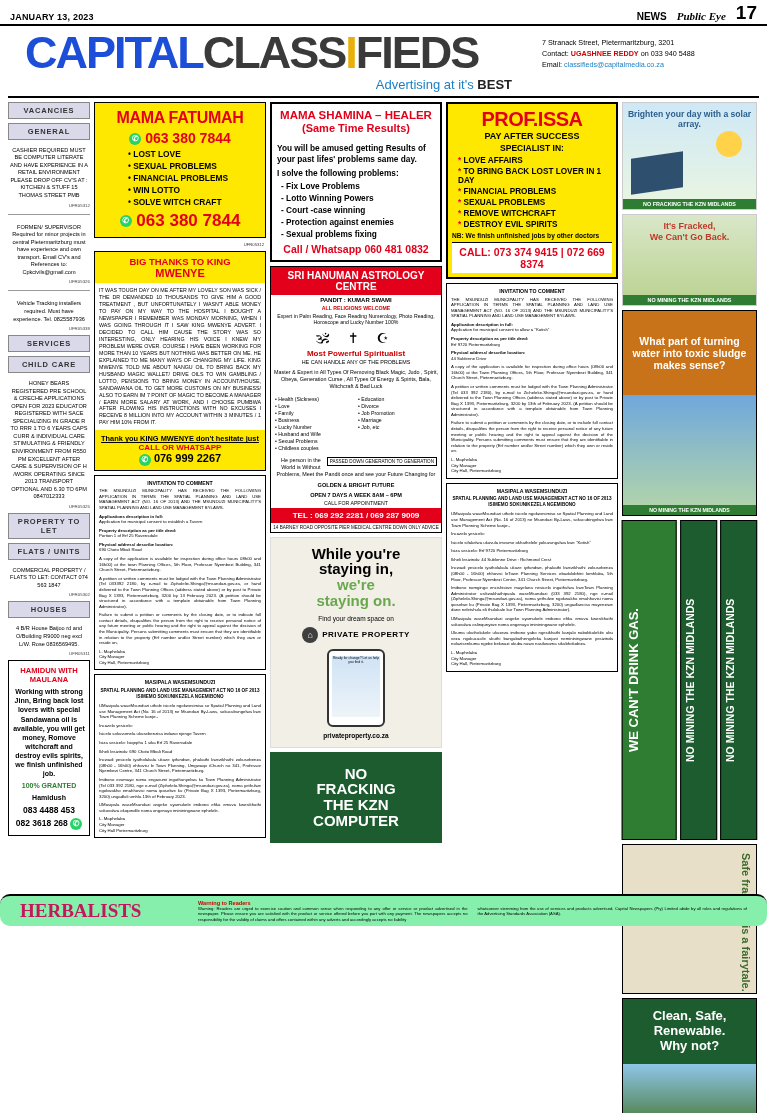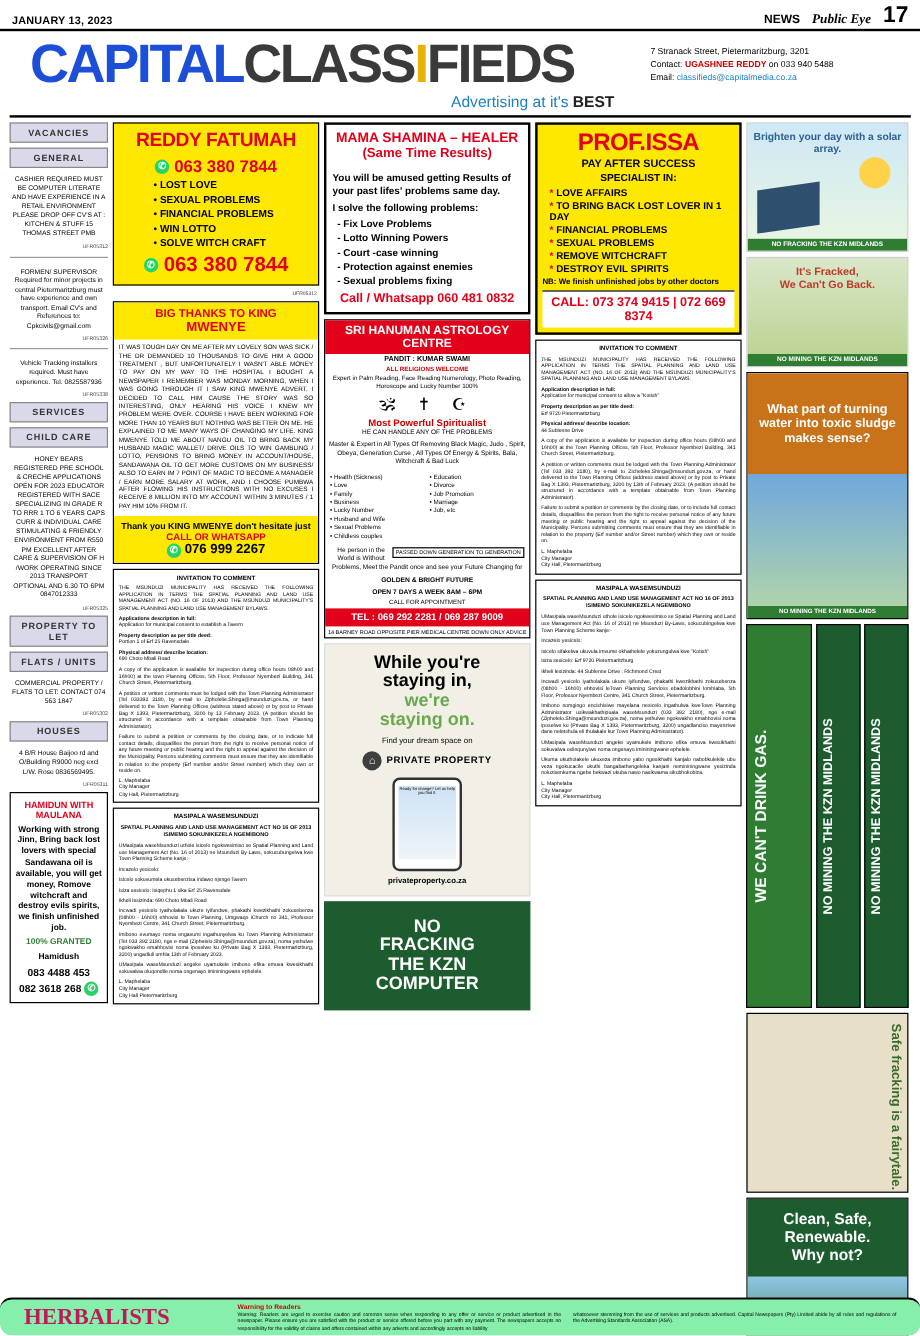--- a/index.html
+++ b/index.html
@@ -4,21 +4,21 @@
 <style>
   * { box-sizing: border-box; margin: 0; padding: 0; }
   body {
     width: 767px; height: 1113px;
     font-family: "Liberation Sans", sans-serif;
     background: #ffffff;
     color: #000;
     position: relative;
     overflow: hidden;
   }
-  .page { position: relative; width: 767px; height: 1113px; }
+  .page { position: relative; width: 767px; height: 926px; }
 
   
   .topbar {
     display: flex; align-items: flex-end; justify-content: space-between;
     padding: 4px 10px 2px 10px;
     border-bottom: 2px solid #000;
     height: 26px;
   }
   .topbar-left { font-size: 9px; font-weight: bold; letter-spacing: .2px; }
   .topbar-right { display: flex; align-items: flex-end; gap: 10px; }
@@ -71,21 +71,21 @@
   .ref-small { font-size: 4.2px; text-align: right; padding-right: 2px; color: #333; }
 
   .wa { display: inline-block; width: 12px; height: 12px; border-radius: 50%; background: #25d366; color: #fff; font-size: 8px; line-height: 12px; text-align: center; vertical-align: middle; }
 
   
   .king-head { background: #ffe800; text-align: center; padding: 4px 2px; }
   .king-head .l1 { color: #e2001a; font-size: 9.5px; font-weight: bold; }
   .king-head .l2 { color: #e2001a; font-size: 11px; font-weight: bold; }
   .king-body { font-size: 5.3px; line-height: 1.32; padding: 4px 4px; text-align: justify; }
   .king-foot { background: #ffe800; text-align: center; padding: 4px 2px; }
-  .king-foot .t1 { font-size: 7.4px; font-weight: bold; color: #000; }
+  .king-foot .t1 { font-size: 7.4px; font-weight: bold; color: #000; text-decoration: underline; }
   .king-foot .t2 { font-size: 8px; font-weight: bold; color: #e2001a; }
   .king-foot .t3 { font-size: 11px; font-weight: bold; color: #000; }
 
   
   .notice { border: 1px solid #000; padding: 4px; font-size: 4.3px; line-height: 1.3; text-align: justify; }
   .notice h4 { font-size: 5.2px; text-align: center; font-weight: bold; margin-bottom: 2px; }
   .notice p { margin-bottom: 3px; }
   .notice .sig { margin-top: 3px; }
 
   
@@ -273,21 +273,21 @@
         <p>Working with strong Jinn, Bring back lost lovers with special Sandawana oil is available, you will get money, Romove witchcraft and destroy evils spirits, we finish unfinished job.</p>
         <p class="g">100% GRANTED</p>
         <p>Hamidush</p>
         <div class="ph">083 4488 453</div>
         <div class="ph"><span>082 3618 268</span> <span class="wa">✆</span></div>
       </div>
     </div>
 
     <div class="col c2">
       <div class="box mama-f">
-        <h2>REDDY FATUMAH</h2>
+        <h2>MAMA FATUMAH</h2>
         <div class="ph"><span class="wa">✆</span> <span>063 380 7844</span></div>
         <ul>
           <li>LOST LOVE</li>
           <li>SEXUAL PROBLEMS</li>
           <li>FINANCIAL PROBLEMS</li>
           <li>WIN LOTTO</li>
           <li>SOLVE WITCH CRAFT</li>
         </ul>
         <div class="ph2"><span class="wa">✆</span> <span>063 380 7844</span></div>
       </div>

